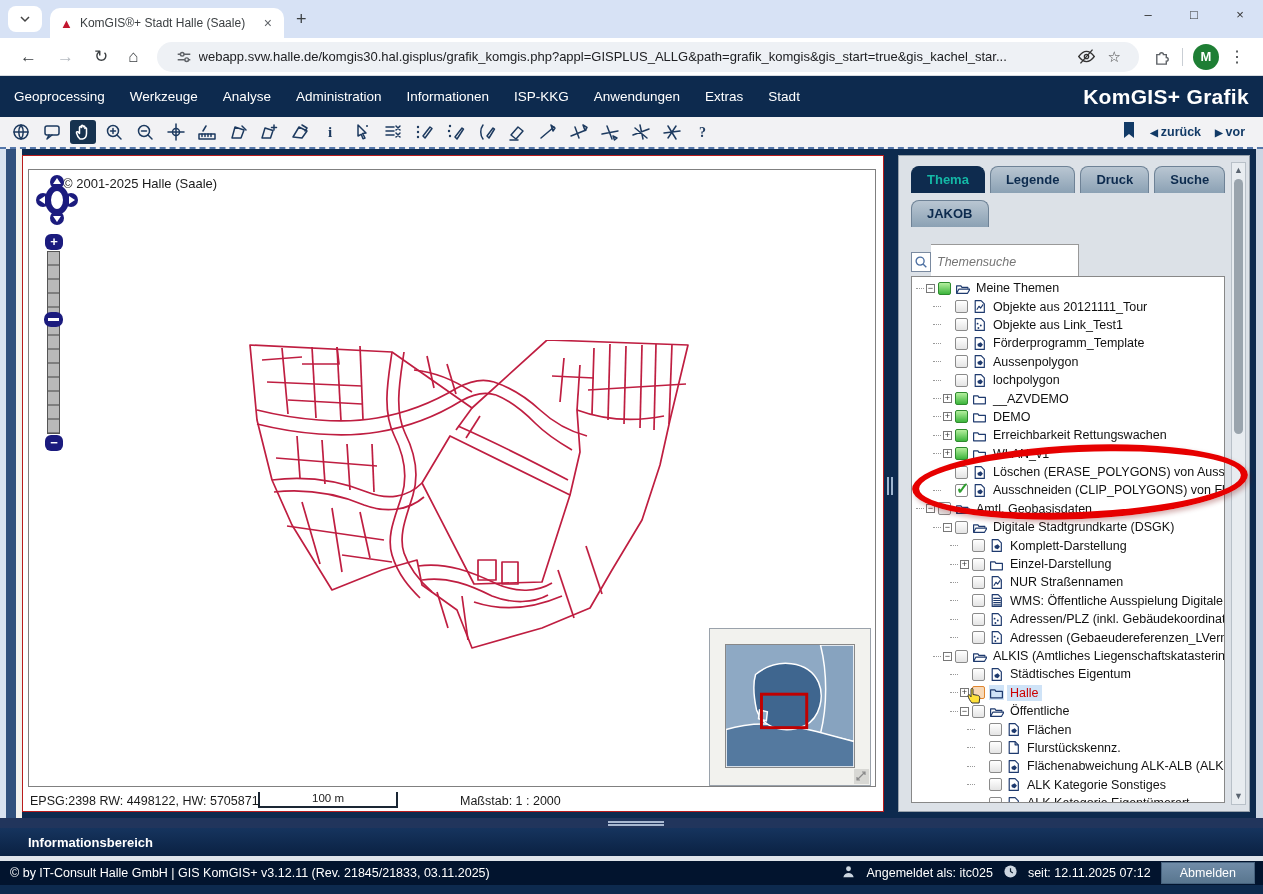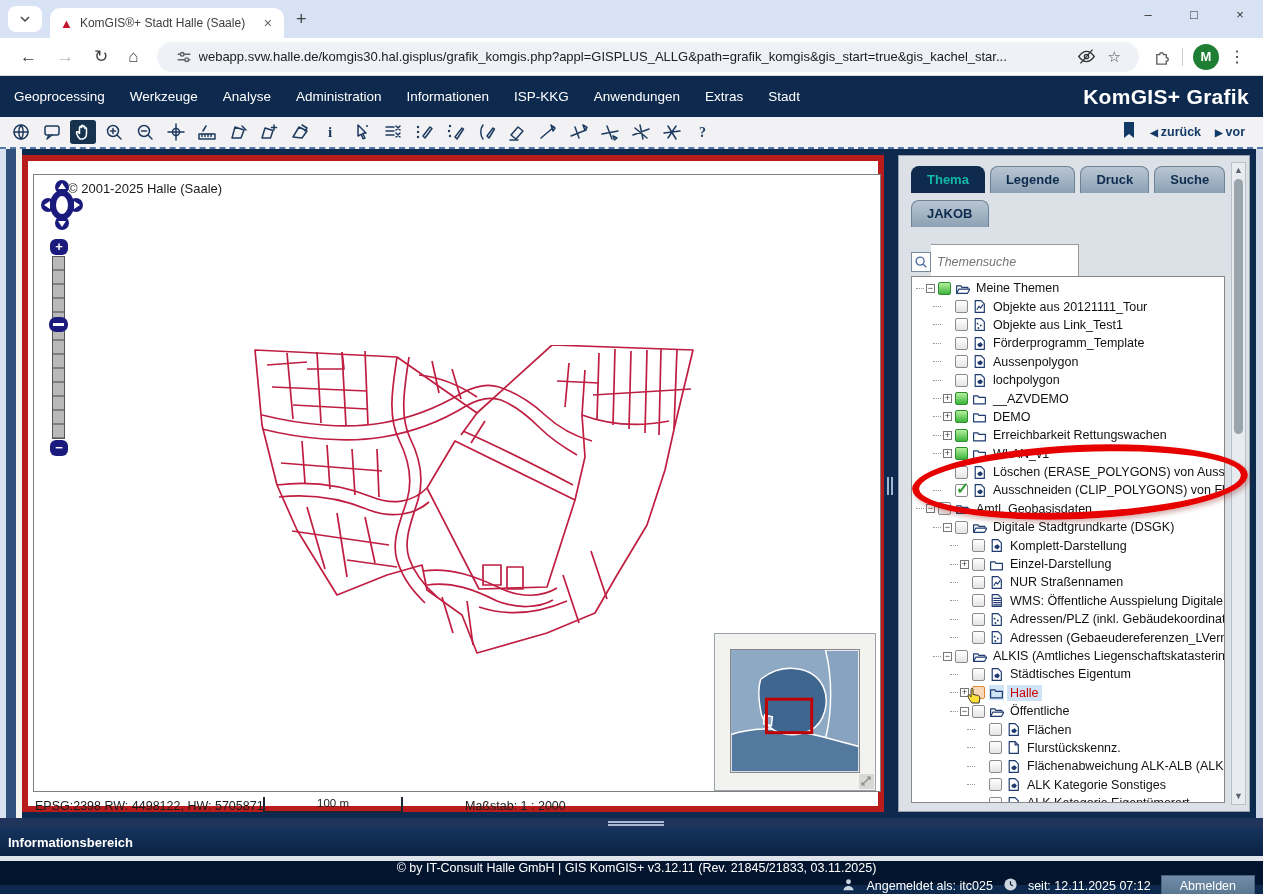--- a/index.html
+++ b/index.html
@@ -43,21 +43,21 @@
   .histbtn { font-size:12.5px; color:#123a66; font-weight:bold; }
   .histbtn .tri { color:#123a66; font-size:10px; }
 
   
   .workspace { position:absolute; left:0; top:149px; width:1263px; height:669px; background:#0d2a4e; }
   .stripeL { position:absolute; left:0; top:0; bottom:0; width:22px;
     background:linear-gradient(90deg,#d9e3f0 0 6px,#31517d 6px 16px,#f2f2ee 16px 22px); }
   .stripeR { position:absolute; right:0; top:0; bottom:0; width:13px;
     background:linear-gradient(90deg,#0d2a4e 0 6px,#ccd6e4 6px 13px); }
 
-  .map-panel { position:absolute; left:22px; top:6px; width:862px; height:657px; background:#fff; border:6px solid #b91c1c; }
+  .map-panel { position:absolute; left:22px; top:6px; width:862px; height:657px; background:#fff; border:1px solid #b91c1c; }
   .map-canvas { position:absolute; left:5px; top:13px; width:848px; height:618px; border:1px solid #808080; overflow:hidden; background:#fff; }
   .copyright { position:absolute; left:34px; top:6px; font-size:13px; color:#1a1a1a; }
   .rosette { position:absolute; left:6px; top:4px; }
   .zslider { position:absolute; left:16px; top:64px; width:20px; }
   .zbtn { width:18px; height:16px; background:#1b1b7e; color:#fff; border-radius:6px; font-size:13px; font-weight:bold; text-align:center; line-height:15px; }
   .ztrack { position:relative; width:13px; height:183px; margin:1px 0 1px 2px; border:1px solid #555;
     background:repeating-linear-gradient(180deg,#b9b9b9 0 12px,#7e7e7e 12px 14px); }
   .zhandle { position:absolute; left:-4px; top:60px; width:19px; height:15px; background:#1b1b7e; border-radius:7px; }
   .zhandle:after { content:""; position:absolute; left:4px; top:6px; width:11px; height:3px; background:#fff; }
   .parcelsvg { position:absolute; left:213px; top:170px; }
@@ -105,23 +105,23 @@
   .parrow { position:absolute; left:1px; width:11px; height:11px; color:#5a6470; font-size:9px; line-height:11px; text-align:center; }
   .pthumb { position:absolute; left:2px; top:16px; width:9px; height:255px; background:#9aa4ad; border-radius:5px; }
   .cursor-hand { position:absolute; left:66px; top:529px; width:20px; height:20px; z-index:60; }
 
   .annotation-ellipse { position:absolute; left:912px; top:296px; width:336px; height:74px; border:7px solid var(--annot,#e60000); border-radius:50%; transform:rotate(-2.5deg); z-index:50; box-shadow:2px 3px 5px rgba(120,0,0,.3); }
 
   
   .hsplit { position:absolute; left:0; top:818px; width:100%; height:10px; background:#21355c; }
   .hsplit .grip { position:absolute; left:608px; top:3px; width:56px; height:2px; background:#a8b8d0; box-shadow:0 3px 0 #a8b8d0; }
   .infobar { position:absolute; left:0; top:828px; width:100%; height:28px; background:linear-gradient(#16345e,#0a2142); display:flex; align-items:center; }
-  .infotitle { color:#fff; font-weight:bold; font-size:13px; margin-left:8px; }
+  .infotitle { color:#fff; font-weight:bold; font-size:13px; margin-left:28px; }
   .lightline { position:absolute; left:0; top:856px; width:100%; height:5px; background:#dfe4ea; }
-  .footer { position:absolute; left:0; top:861px; width:100%; height:24px; background:#02142e; display:flex; align-items:center; color:#fff; font-size:12.5px;flex-direction:column; }
+  .footer { position:absolute; left:0; top:861px; width:100%; height:24px; background:#02142e; display:flex; align-items:center; color:#fff; font-size:12.5px; }
   .fleft { margin-left:10px; }
   .fright { margin-left:auto; display:flex; align-items:center; gap:10px; margin-right:8px; }
   .logout { background:linear-gradient(#708ca8,#59768f); color:#fff; font-size:12.5px; padding:3px 18px; border:1px solid #46627e; }
 </style>
 </head>
 <body>
 
 <div id="stage">
 
   <div class="tabstrip">

